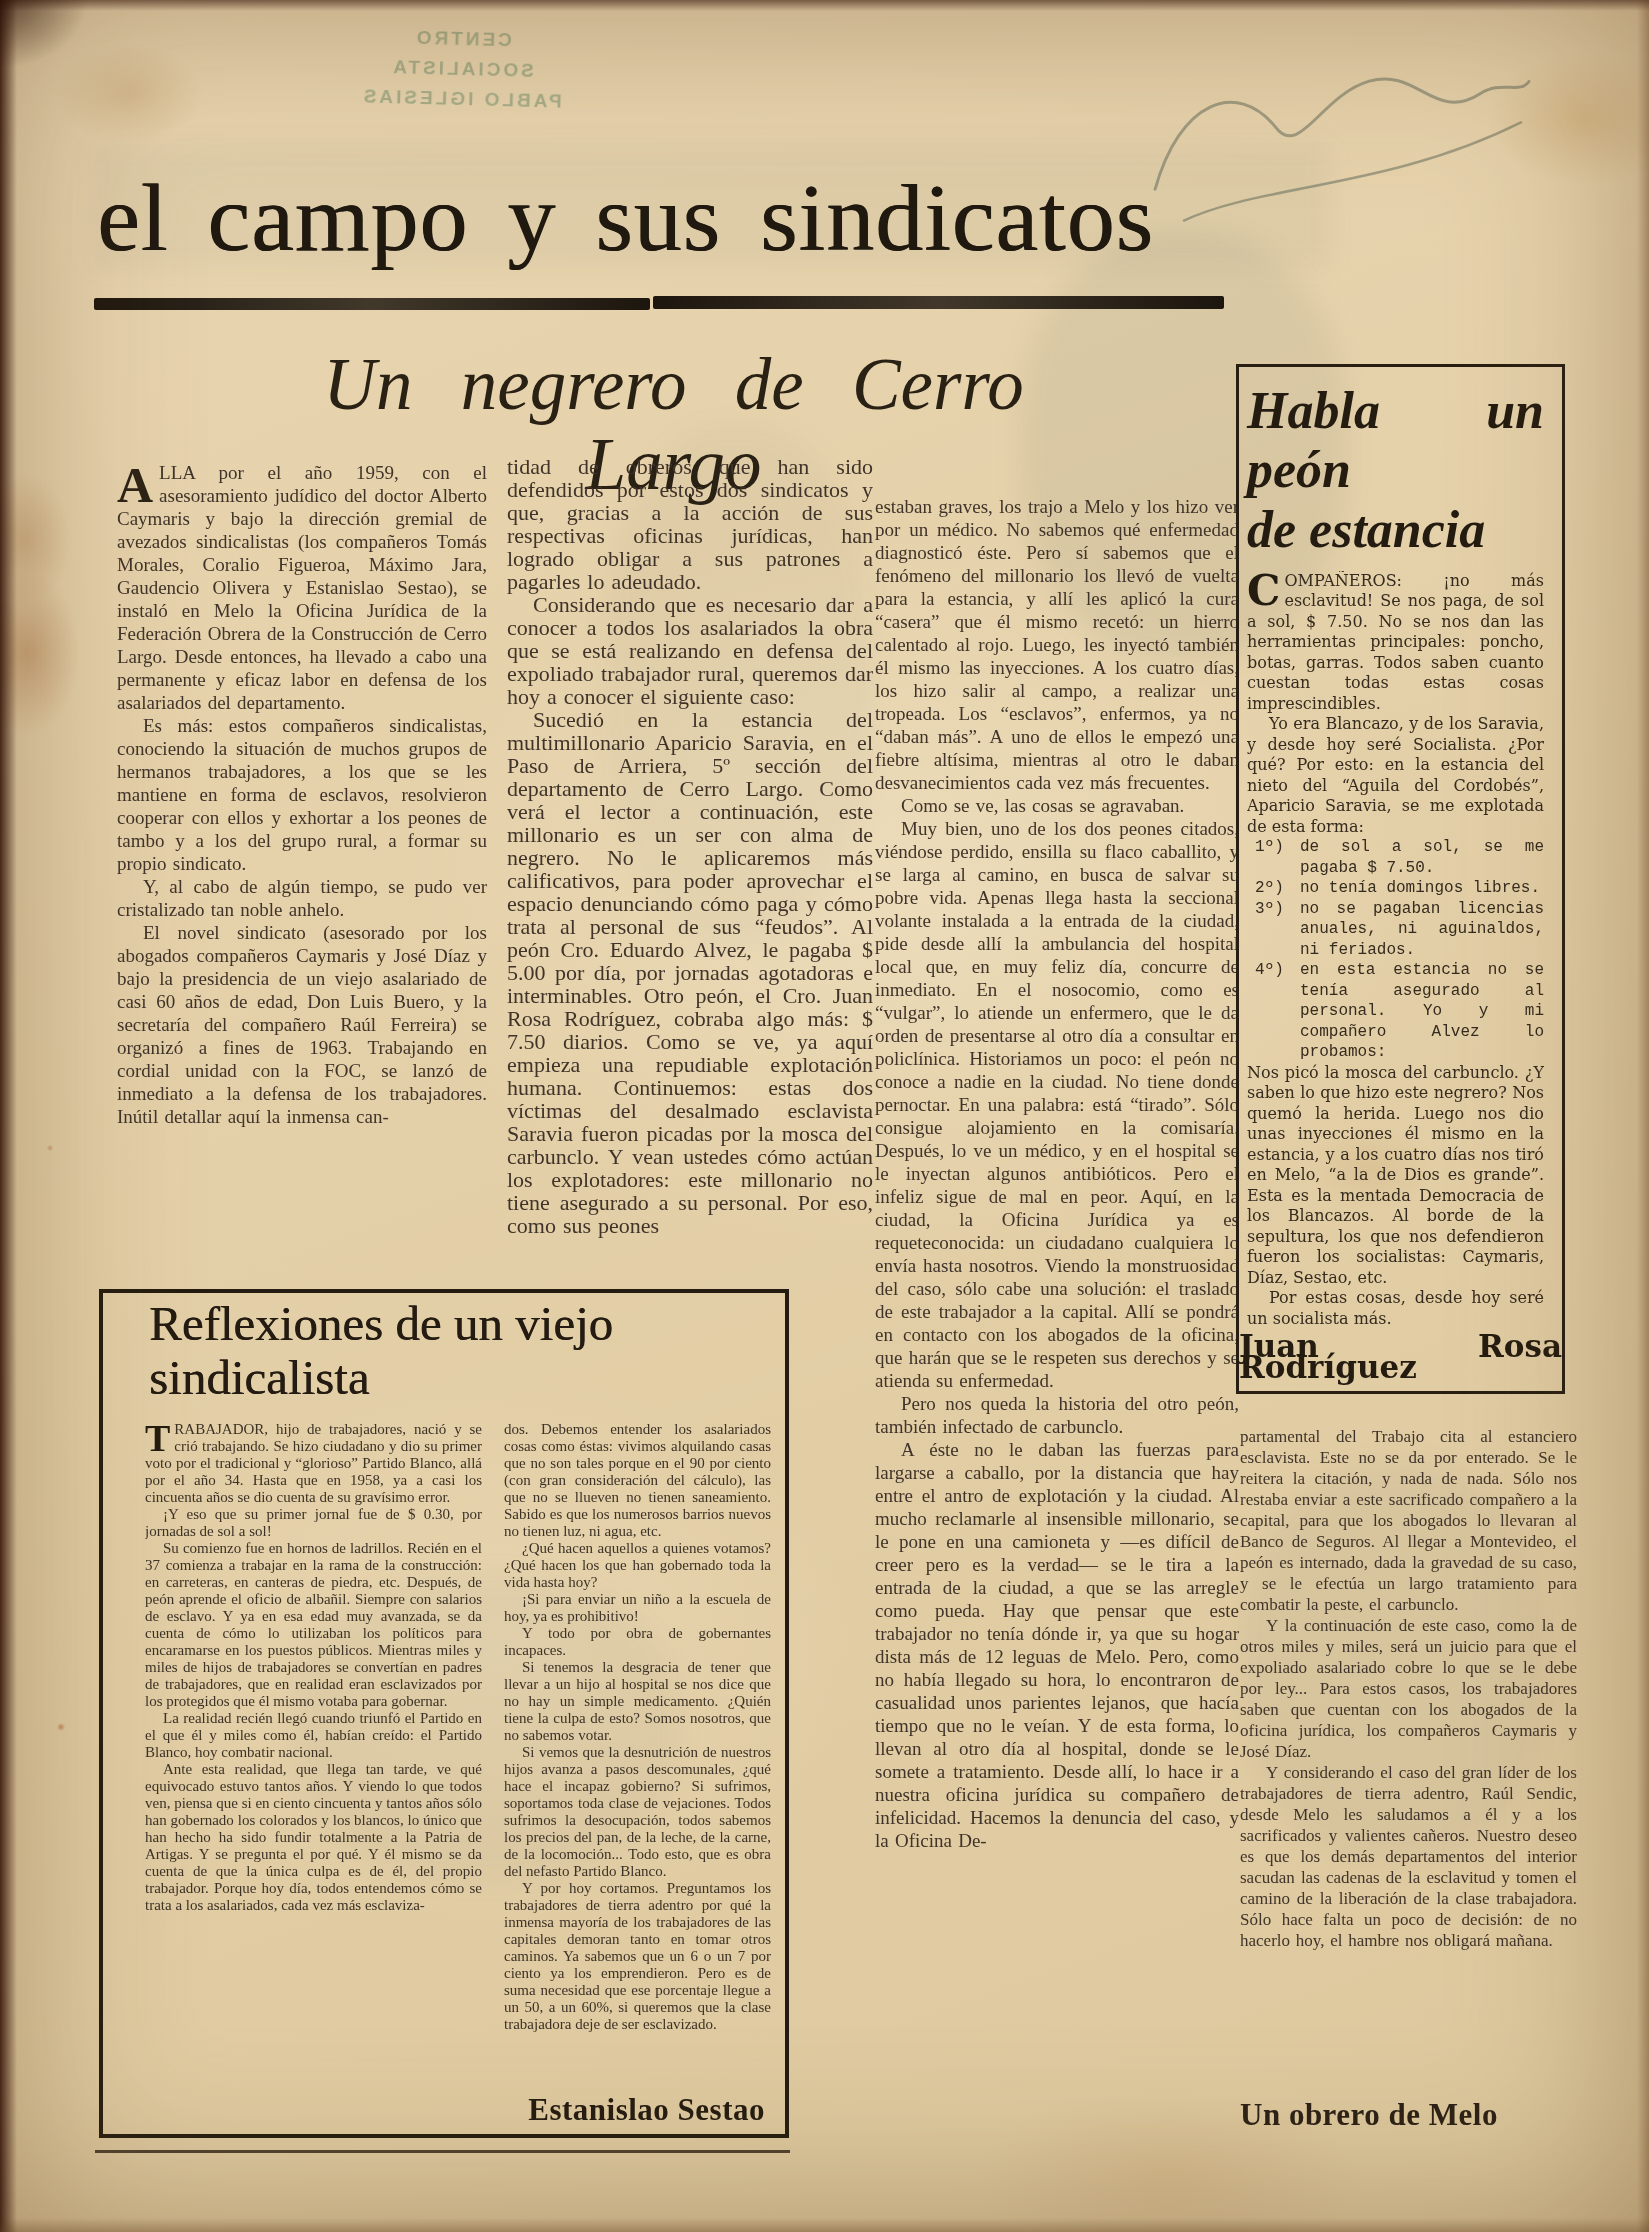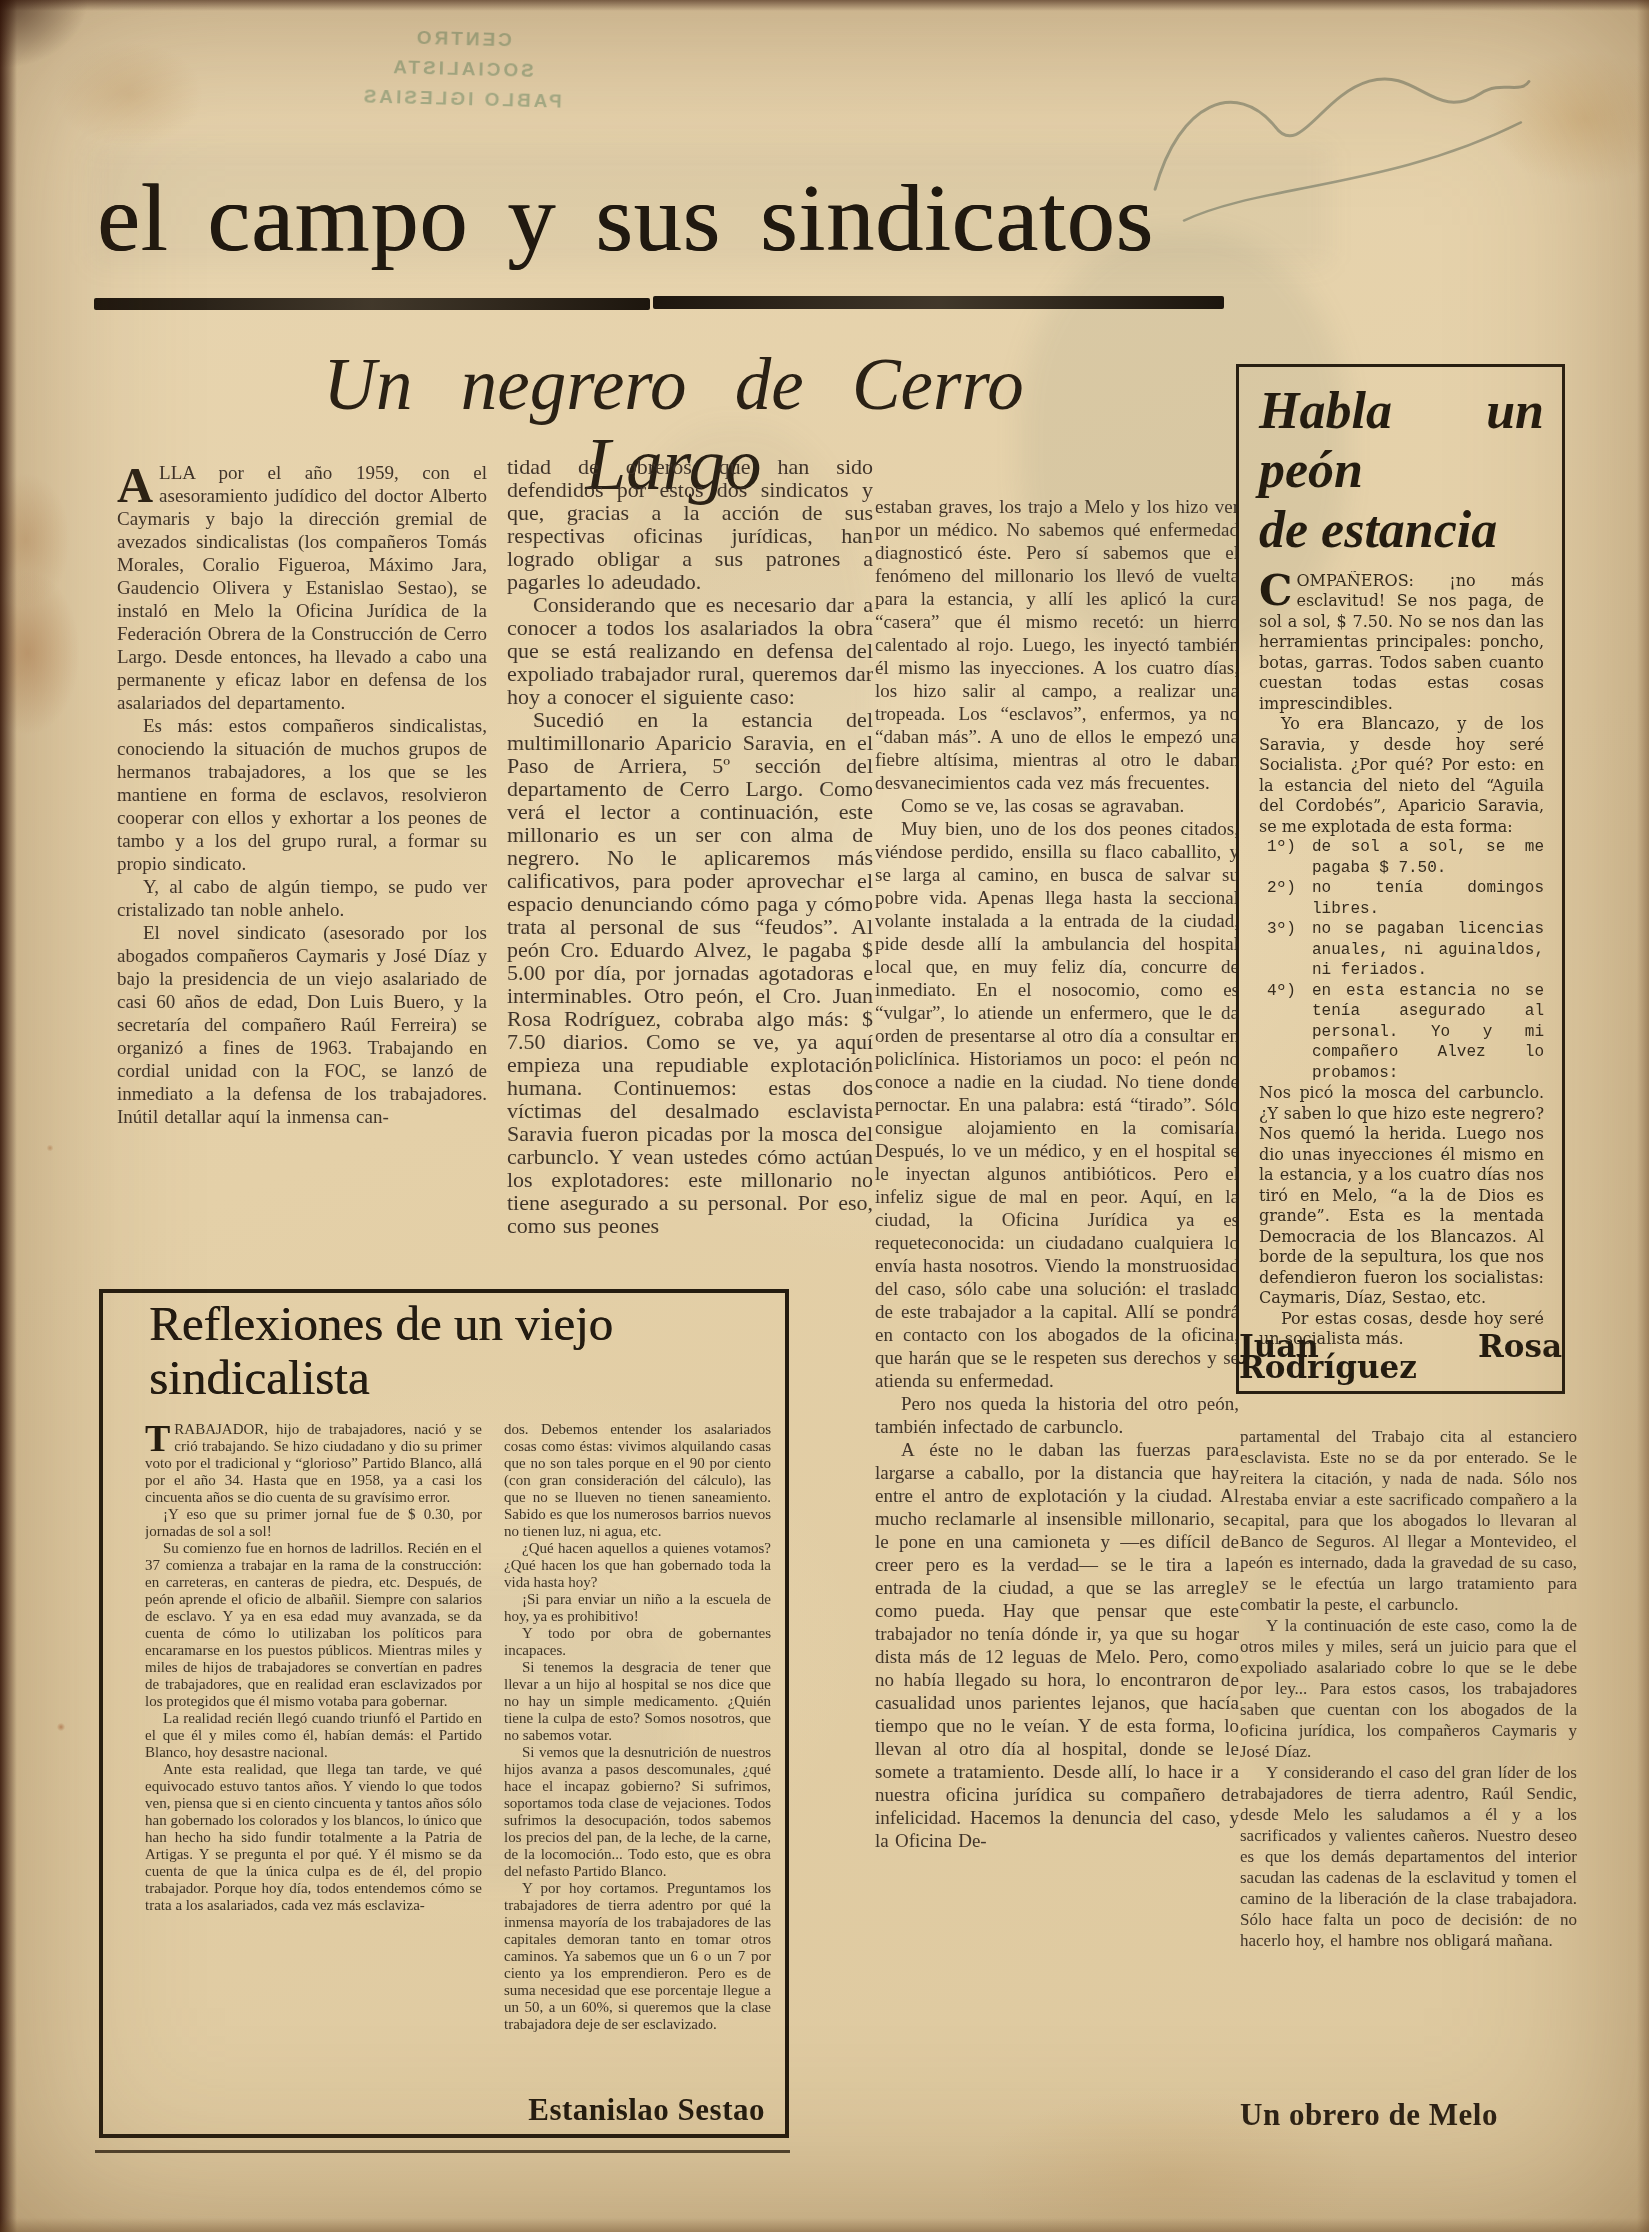--- a/index.html
+++ b/index.html
@@ -64,21 +64,21 @@
   .col4 { left:1240px; top:1426px; width:337px; height:675px;  font-size:17px; line-height:21px; }
   .dropcap { float:left; font-size:50px; line-height:42px; padding:3px 6px 0 0; font-weight:bold; color:#2d2316; }
 
   .col4-signature {
     position:absolute; left:1240px; top:2097px; width:337px; 
     font-size:31px; font-weight:bold; color:#2b2115; letter-spacing:0.5px;
   }
 
   .peon-box {
     position:absolute; left:1236px; top:364px; width:329px; height:1030px; box-sizing:border-box;
-    border:3.5px solid #281f12; padding:12px 18px 0 20px;
+    border:3.5px solid #281f12; padding:12px 18px 0 8px;
     font-family:"DejaVu Serif", serif; font-size:16px; line-height:20.5px;
     color:#352b1e; text-align:justify;
   }
   .peon-title { margin:2px 0 12px 0; font-family:"Liberation Serif", serif; font-style:italic; font-weight:bold; font-size:52px; line-height:1.14; color:#241c10; }
   .pt1 { text-align:justify; text-align-last:justify; }
   .peon-body { height:800px; overflow:hidden; }
   .peon-body p { margin:0; text-indent:22px; }
   .peon-body p.first { text-indent:0; }
   .peon-drop { float:left; font-size:42px; line-height:36px; font-weight:bold; padding:2px 4px 0 0; color:#241c10; }
   .peon-item { position:relative; padding-left:53px;font-family:Liberation Mono, monospace; }
@@ -173,21 +173,21 @@
   </div>
   <div class="col4-signature">Un obrero de Melo</div>
 
   <section class="reflex-box">
     <h3 class="reflex-title">Reflexiones de un viejo sindicalista</h3>
     <div class="reflex-cols">
       <div class="rcol rcolA">
         <p class="nohang"><span class="rdrop">T</span><span>RABAJADOR, hijo de trabajadores, nació y se crió trabajando. Se hizo ciudadano y dio su primer voto por el tradicional y “glorioso” Partido Blanco, allá por el año 34. Hasta que en 1958, ya a casi los cincuenta años se dio cuenta de su gravísimo error.</span></p>
         <p>¡Y eso que su primer jornal fue de $ 0.30, por jornadas de sol a sol!</p>
         <p>Su comienzo fue en hornos de ladrillos. Recién en el 37 comienza a trabajar en la rama de la construcción: en carreteras, en canteras de piedra, etc. Después, de peón aprende el oficio de albañil. Siempre con salarios de esclavo. Y ya en esa edad muy avanzada, se da cuenta de cómo lo utilizaban los políticos para encaramarse en los puestos públicos. Mientras miles y miles de hijos de trabajadores se convertían en padres de trabajadores, que en realidad eran esclavizados por los protegidos que él mismo votaba para gobernar.</p>
-        <p>La realidad recién llegó cuando triunfó el Partido en el que él y miles como él, habían demás: el Partido Blanco, hoy desastre nacional.</p>
+        <p>La realidad recién llegó cuando triunfó el Partido en el que él y miles como él, habían creído: el Partido Blanco, hoy combatir nacional.</p>
         <p>Ante esta realidad, que llega tan tarde, ve qué equivocado estuvo tantos años. Y viendo lo que todos ven, piensa que si en ciento cincuenta y tantos años sólo han gobernado los colorados y los blancos, lo único que han hecho ha sido fundir totalmente a la Patria de Artigas. Y se pregunta el por qué. Y él mismo se da cuenta de que la única culpa es de él, del propio trabajador. Porque hoy día, todos entendemos cómo se trata a los asalariados, cada vez más esclaviza-</p>
       </div>
       <div class="rcol rcolB">
         <p class="nohang">dos. Debemos entender los asalariados cosas como éstas: vivimos alquilando casas que no son tales porque en el 90 por ciento (con gran consideración del cálculo), las que no se llueven no tienen saneamiento. Sabido es que los numerosos barrios nuevos no tienen luz, ni agua, etc.</p>
         <p>¿Qué hacen aquellos a quienes votamos? ¿Qué hacen los que han gobernado toda la vida hasta hoy?</p>
         <p>¡Si para enviar un niño a la escuela de hoy, ya es prohibitivo!</p>
         <p>Y todo por obra de gobernantes incapaces.</p>
         <p>Si tenemos la desgracia de tener que llevar a un hijo al hospital se nos dice que no hay un simple medicamento. ¿Quién tiene la culpa de esto? Somos nosotros, que no sabemos votar.</p>
         <p>Si vemos que la desnutrición de nuestros hijos avanza a pasos descomunales, ¿qué hace el incapaz gobierno? Si sufrimos, soportamos toda clase de vejaciones. Todos sufrimos la desocupación, todos sabemos los precios del pan, de la leche, de la carne, de la locomoción... Todo esto, que es obra del nefasto Partido Blanco.</p>
         <p>Y por hoy cortamos. Preguntamos los trabajadores de tierra adentro por qué la inmensa mayoría de los trabajadores de las capitales demoran tanto en tomar otros caminos. Ya sabemos que un 6 o un 7 por ciento ya los emprendieron. Pero es de suma necesidad que ese porcentaje llegue a un 50, a un 60%, si queremos que la clase trabajadora deje de ser esclavizado.</p>

